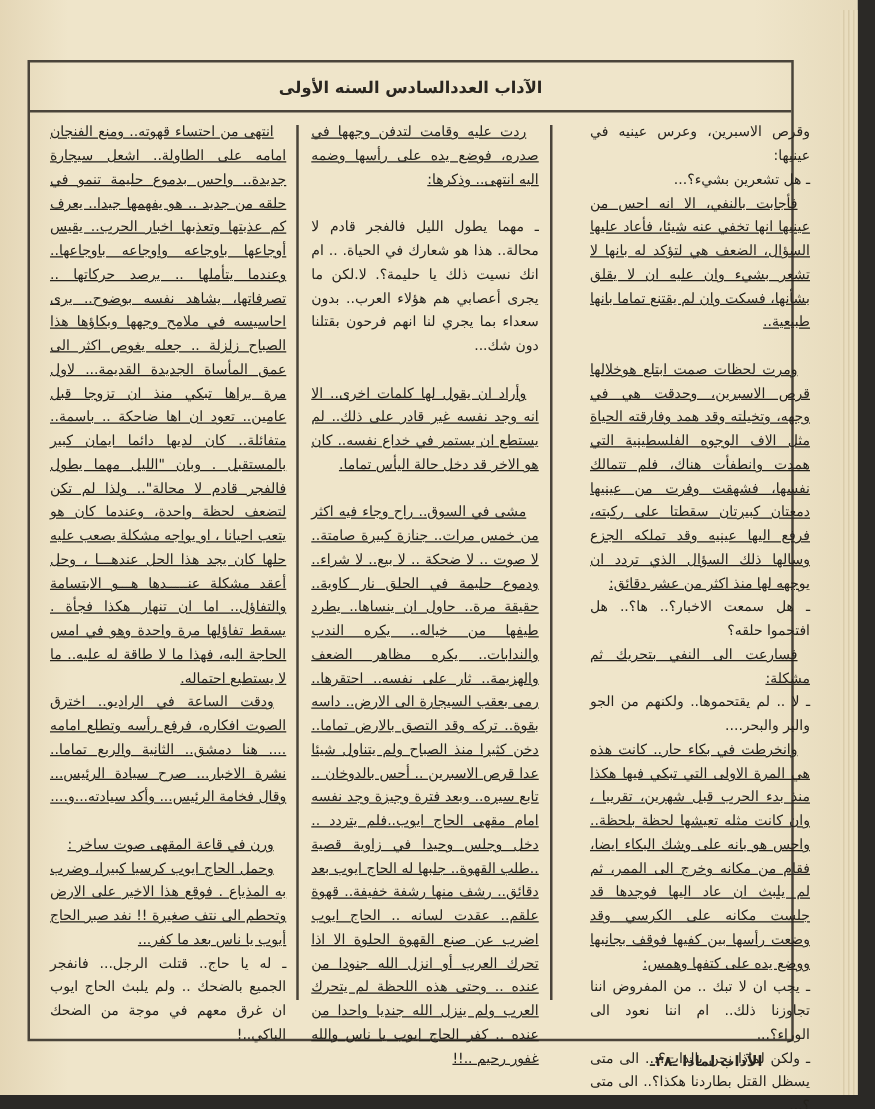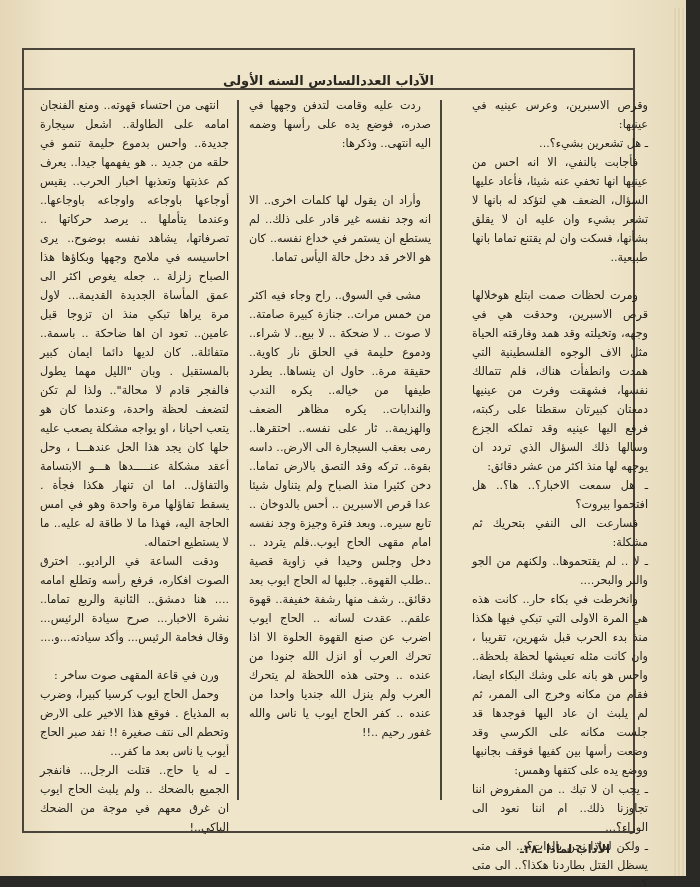--- a/index.html
+++ b/index.html
@@ -18,38 +18,38 @@
     background: repeating-linear-gradient(90deg, #e9ddbf 0px, #e9ddbf 2px, #d6c8a6 3px, #e9ddbf 4px);
   }
   .frame {
     position:absolute; left:22px; top:48px; width:613px; height:785px;
     border:2px solid #4a443a;
     box-sizing:border-box;
   }
   .header {
     position:absolute; left:0; top:0; right:0; height:38px;
     border-bottom:2px solid #4a443a;
-    display:flex; align-items:flex-end; justify-content:center;
+    display:flex; align-items:center; justify-content:center;
   }
   .header-title {
     direction:rtl; font-size:13px; font-weight:bold; color:#2a2620;
     margin-top:2px;
   }
   .columns {
     position:absolute; left:0; right:0; top:40px; bottom:0;
   }
   .col {
     position:absolute; top:0; bottom:0;
     direction:rtl; text-align:justify;
     font-size:11.2px; line-height:19px; color:#25221c;
     box-sizing:border-box;
   }
   .col p { margin:0; }
   .col .gap { height:19px; }
-  .col .indent { text-indent:10px; }
+  .col .indent { text-indent:10px;text-decoration:underline; }
   .col-right { left:444px; width:186px; padding:6px 6px 0 4px; }
   .col-mid   { left:217px; width:198px; padding:6px 8px 0 8px; }
   .col-left  { left:8px;   width:205px; padding:6px 8px 0 8px; }
   .divider { position:absolute; width:2px; background:#4a443a; }
   .div-1 { left:213px; top:10px; height:700px; }
   .div-2 { left:416px; top:10px; height:700px; width:1.5px; }
   .subtitle { font-weight:bold; }
   .footer {
     position:absolute; left:470px; top:842px; width:140px;
     direction:rtl; font-size:11.5px; font-weight:bold; color:#2a2620;
@@ -69,31 +69,32 @@
     <div class="columns">
       <div class="divider div-1"></div>
       <div class="divider div-2"></div>
 
       <div class="col col-right">
         <p>وقرص الاسبرين، وعرس عينيه في عينيها:</p>
         <p>ـ هل تشعرين بشيء؟...</p>
         <p class="indent">فأجابت بالنفي، الا انه احس من عينيها انها تخفي عنه شيئا، فأعاد عليها السؤال، الضعف هي لتؤكد له بانها لا تشعر بشيء وان عليه ان لا يقلق بشأنها، فسكت وان لم يقتنع تماما بانها طبيعية..</p>
         <div class="gap"></div>
         <p class="indent">ومرت لحظات صمت ابتلع هوخلالها قرص الاسبرين، وحدقت هي في وجهه، وتخيلته وقد همد وفارقته الحياة مثل الاف الوجوه الفلسطينية التي همدت وانطفأت هناك، فلم تتمالك نفسها، فشهقت وفرت من عينيها دمعتان كبيرتان سقطتا على ركبته، فرفع اليها عينيه وقد تملكه الجزع وسالها ذلك السؤال الذي تردد ان يوجهه لها منذ اكثر من عشر دقائق:</p>
-        <p>ـ هل سمعت الاخبار؟.. ها؟.. هل افتحموا بيروت؟</p>
+        <p>ـ هل سمعت الاخبار؟.. ها؟.. هل افتحموا حلقه؟</p>
         <p class="indent">فسارعت الى النفي بتحريك ثم مشكلة:</p>
         <p>ـ لا .. لم يقتحموها.. ولكنهم من الجو والبر والبحر....</p>
         <p class="indent">وانخرطت في بكاء حار.. كانت هذه هي المرة الاولى التي تبكي فيها هكذا منذ بدء الحرب قبل شهرين، تقريبا ، وان كانت مثله تعيشها لحظة بلحظة.. واحس هو بانه على وشك البكاء ايضا، فقام من مكانه وخرج الى الممر، ثم لم يلبث ان عاد اليها فوجدها قد جلست مكانه على الكرسي وقد وضعت رأسها بين كفيها فوقف بجانبها ووضع يده على كتفها وهمس:</p>
         <p>ـ يجب ان لا تبك .. من المفروض اننا تجاوزنا ذلك.. ام اننا نعود الى الوراء؟...</p>
         <p>ـ ولكن لماذا نحن بالذات؟... الى متى يسظل القتل بطاردنا هكذا؟.. الى متى ؟...</p>
       </div>
 
       <div class="col col-mid">
         <p class="indent">ردت عليه وقامت لتدفن وجهها في صدره، فوضع يده على رأسها وضمه اليه انتهى.. وذكرها:</p>
         <div class="gap"></div>
+        <p>ـ مهما يطول الليل فالفجر قادم لا محالة.. هذا هو شعارك في الحياة. .. ام انك نسيت ذلك يا حليمة؟. لا.لكن ما يجرى أعصابي هم هؤلاء العرب.. بدون سعداء بما يجري لنا انهم فرحون بقتلنا دون شك...</p>
         <div class="gap"></div>
         <p class="indent">وأراد ان يقول لها كلمات اخرى.. الا انه وجد نفسه غير قادر على ذلك.. لم يستطع ان يستمر في خداع نفسه.. كان هو الاخر قد دخل حالة اليأس تماما.</p>
         <div class="gap"></div>
         <p class="indent">مشى في السوق.. راح وجاء فيه اكثر من خمس مرات.. جنازة كبيرة صامتة.. لا صوت .. لا ضحكة .. لا بيع.. لا شراء.. ودموع حليمة في الحلق نار كاوية.. حقيقة مرة.. حاول ان ينساها.. يطرد طيفها من خياله.. يكره الندب والندابات.. يكره مظاهر الضعف والهزيمة.. ثار على نفسه.. احتقرها.. رمى بعقب السيجارة الى الارض.. داسه بقوة.. تركه وقد التصق بالارض تماما.. دخن كثيرا منذ الصباح ولم يتناول شيئا عدا قرص الاسبرين .. أحس بالدوخان .. تابع سيره.. وبعد فترة وجيزة وجد نفسه امام مقهى الحاج ايوب..فلم يتردد .. دخل وجلس وحيدا في زاوية قصية ..طلب القهوة.. جلبها له الحاج ايوب بعد دقائق.. رشف منها رشفة خفيفة.. قهوة علقم.. عقدت لسانه .. الحاج ايوب اضرب عن صنع القهوة الحلوة الا اذا تحرك العرب أو انزل الله جنودا من عنده .. وحتى هذه اللحظة لم يتحرك العرب ولم ينزل الله جنديا واحدا من عنده .. كفر الحاج ايوب يا ناس والله غفور رحيم ..!!</p>
       </div>
 
       <div class="col col-left">
         <p class="indent">انتهى من احتساء قهوته.. ومنع الفنجان امامه على الطاولة.. اشعل سيجارة جديدة.. واحس بدموع حليمة تنمو في حلقه من جديد .. هو يفهمها جيدا.. يعرف كم عذبتها وتعذبها اخبار الحرب.. يقيس أوجاعها باوجاعه واوجاعه باوجاعها.. وعندما يتأملها .. يرصد حركاتها .. تصرفاتها، يشاهد نفسه بوضوح.. يرى احاسيسه في ملامح وجهها وبكاؤها هذا الصباح زلزلة .. جعله يغوص اكثر الى عمق المأساة الجديدة القديمة... لاول مرة يراها تبكي منذ ان تزوجا قبل عامين.. تعود ان اها ضاحكة .. باسمة.. متفائلة.. كان لديها دائما ايمان كبير بالمستقبل . وبان "الليل مهما يطول فالفجر قادم لا محالة".. ولذا لم تكن لتضعف لحظة واحدة، وعندما كان هو يتعب احيانا ، او يواجه مشكلة يصعب عليه حلها كان يجد هذا الحل عندهـــا ، وحل أعقد مشكلة عنـــــدها هـــو الابتسامة والتفاؤل.. اما ان تنهار هكذا فجأة . يسقط تفاؤلها مرة واحدة وهو في امس الحاجة اليه، فهذا ما لا طاقة له عليه.. ما لا يستطيع احتماله.</p>
         <p class="indent">ودقت الساعة في الراديو.. اخترق الصوت افكاره، فرفع رأسه وتطلع امامه .... هنا دمشق.. الثانية والربع تماما.. نشرة الاخبار... صرح سيادة الرئيس... وقال فخامة الرئيس... وأكد سيادته...و....</p>
         <div class="gap"></div>

